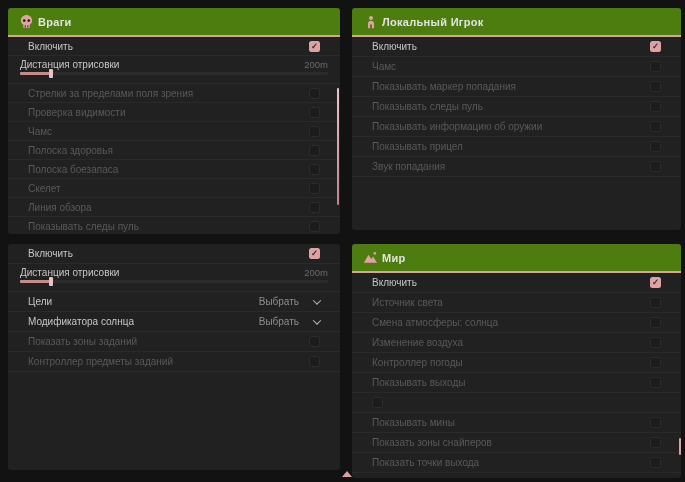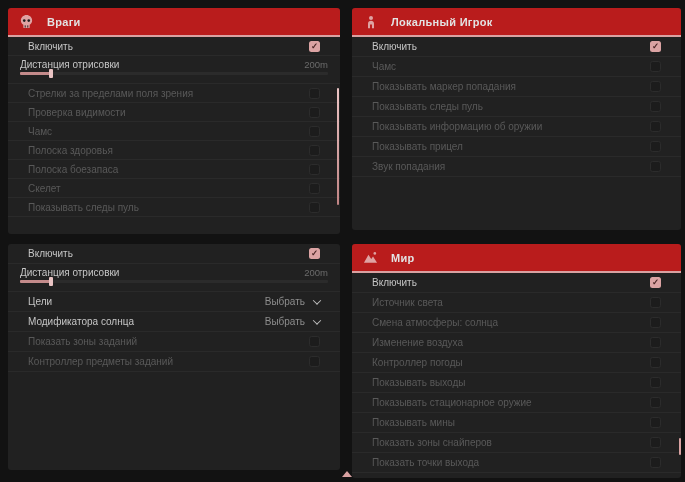--- a/index.html
+++ b/index.html
@@ -8,22 +8,22 @@
     background:#121212;
     font-family:"Liberation Sans",sans-serif;
   }
   .card{position:absolute;background:#212121;border-radius:3px;overflow:hidden}
   .card-enemies{left:8px;top:8px;width:332px;height:226px}
   .card-local{left:352px;top:8px;width:329px;height:222px}
   .card-quests{left:8px;top:244px;width:332px;height:226px}
   .card-world{left:352px;top:244px;width:329px;height:234px}
 
   .card-header{
-    display:flex;align-items:center;gap:13px;height:27px;padding:0 11px;
-    background:#b91c1c;border-bottom:2px solid #d9a2a2;
+    display:flex;align-items:center;gap:4px;height:27px;padding:0 11px;
+    background:#4d7c0f;border-bottom:2px solid #d9a2a2;
   }
   .card-header .icon{width:15px;height:15px;flex:none;display:flex;align-items:center;justify-content:center}
   .card-title{font-size:11px;font-weight:bold;color:#e3e3e3;letter-spacing:.3px}
 
   .rows{display:block}
   .row{
     display:flex;align-items:center;justify-content:space-between;
     min-height:19px;padding:1px 20px;box-sizing:border-box;
     border-bottom:1px solid rgba(255,255,255,.045);
   }
@@ -40,21 +40,21 @@
   .row.dim .checkbox.unchecked{border-color:#2c2c2c}
 
   .slider-row{flex-direction:column;align-items:stretch;justify-content:center;padding:3px 12px 8px;gap:0}
   .slider-line1{display:flex;justify-content:space-between;align-items:center}
   .value{font-size:9.5px;color:#6b6b6b}
   .track{position:relative;height:3px;background:#2b2b2b;border-radius:1px;margin-top:2px}
   .fill{position:absolute;left:0;top:0;bottom:0;background:#c48b8b;border-radius:1px}
   .thumb{position:absolute;top:-3px;width:4px;height:9px;background:#e9c3c3;border-radius:1px;transform:translateX(-2px)}
 
   .dropdown-row{min-height:22px}
-  .dd{display:flex;align-items:center;gap:9px}
+  .dd{display:flex;align-items:center;gap:15px}
   .dd-value{font-size:10px;color:#8d8d8d}
   .chevron{width:5px;height:5px;border-right:1.5px solid #bdbdbd;border-bottom:1.5px solid #bdbdbd;transform:rotate(45deg) translate(-1px,-1px)}
 
   .scroll-thumb-enemies{position:absolute;top:80px;right:1px;width:2px;height:117px;background:linear-gradient(#ecc5c5,#c08484);border-radius:1px}
   .scroll-thumb-world{position:absolute;top:194px;right:0;width:2.5px;height:17px;background:#d9a2a2;border-radius:1px}
   .corner-triangle{
     position:absolute;left:342px;top:471px;width:0;height:0;
     border-left:5px solid transparent;border-right:5px solid transparent;border-bottom:6px solid #d9a2a2;
   }
 </style>
@@ -107,20 +107,24 @@
       </div>
       <div class="row dim">
         <span class="label">Полоска боезапаса</span>
         <span class="checkbox unchecked"></span>
       </div>
       <div class="row dim">
         <span class="label">Скелет</span>
         <span class="checkbox unchecked"></span>
       </div>
       <div class="row dim">
+        <span class="label">Линия обзора</span>
+        <span class="checkbox unchecked"></span>
+      </div>
+      <div class="row dim">
         <span class="label">Показывать следы пуль</span>
         <span class="checkbox unchecked"></span>
       </div>
     </div>
   <div class="scroll-thumb-enemies"></div>
 </section>
 
 <section class="card card-local">
   <header class="card-header">
     <span class="icon">
@@ -233,21 +237,20 @@
       </div>
       <div class="row dim">
         <span class="label">Контроллер погоды</span>
         <span class="checkbox unchecked"></span>
       </div>
       <div class="row dim">
         <span class="label">Показывать выходы</span>
         <span class="checkbox unchecked"></span>
       </div>
       <div class="row dim">
-        <span class="label">Показывать стационарное оружие</span>
         <span class="checkbox unchecked"></span>
       </div>
       <div class="row dim">
         <span class="label">Показывать мины</span>
         <span class="checkbox unchecked"></span>
       </div>
       <div class="row dim">
         <span class="label">Показать зоны снайперов</span>
         <span class="checkbox unchecked"></span>
       </div>

